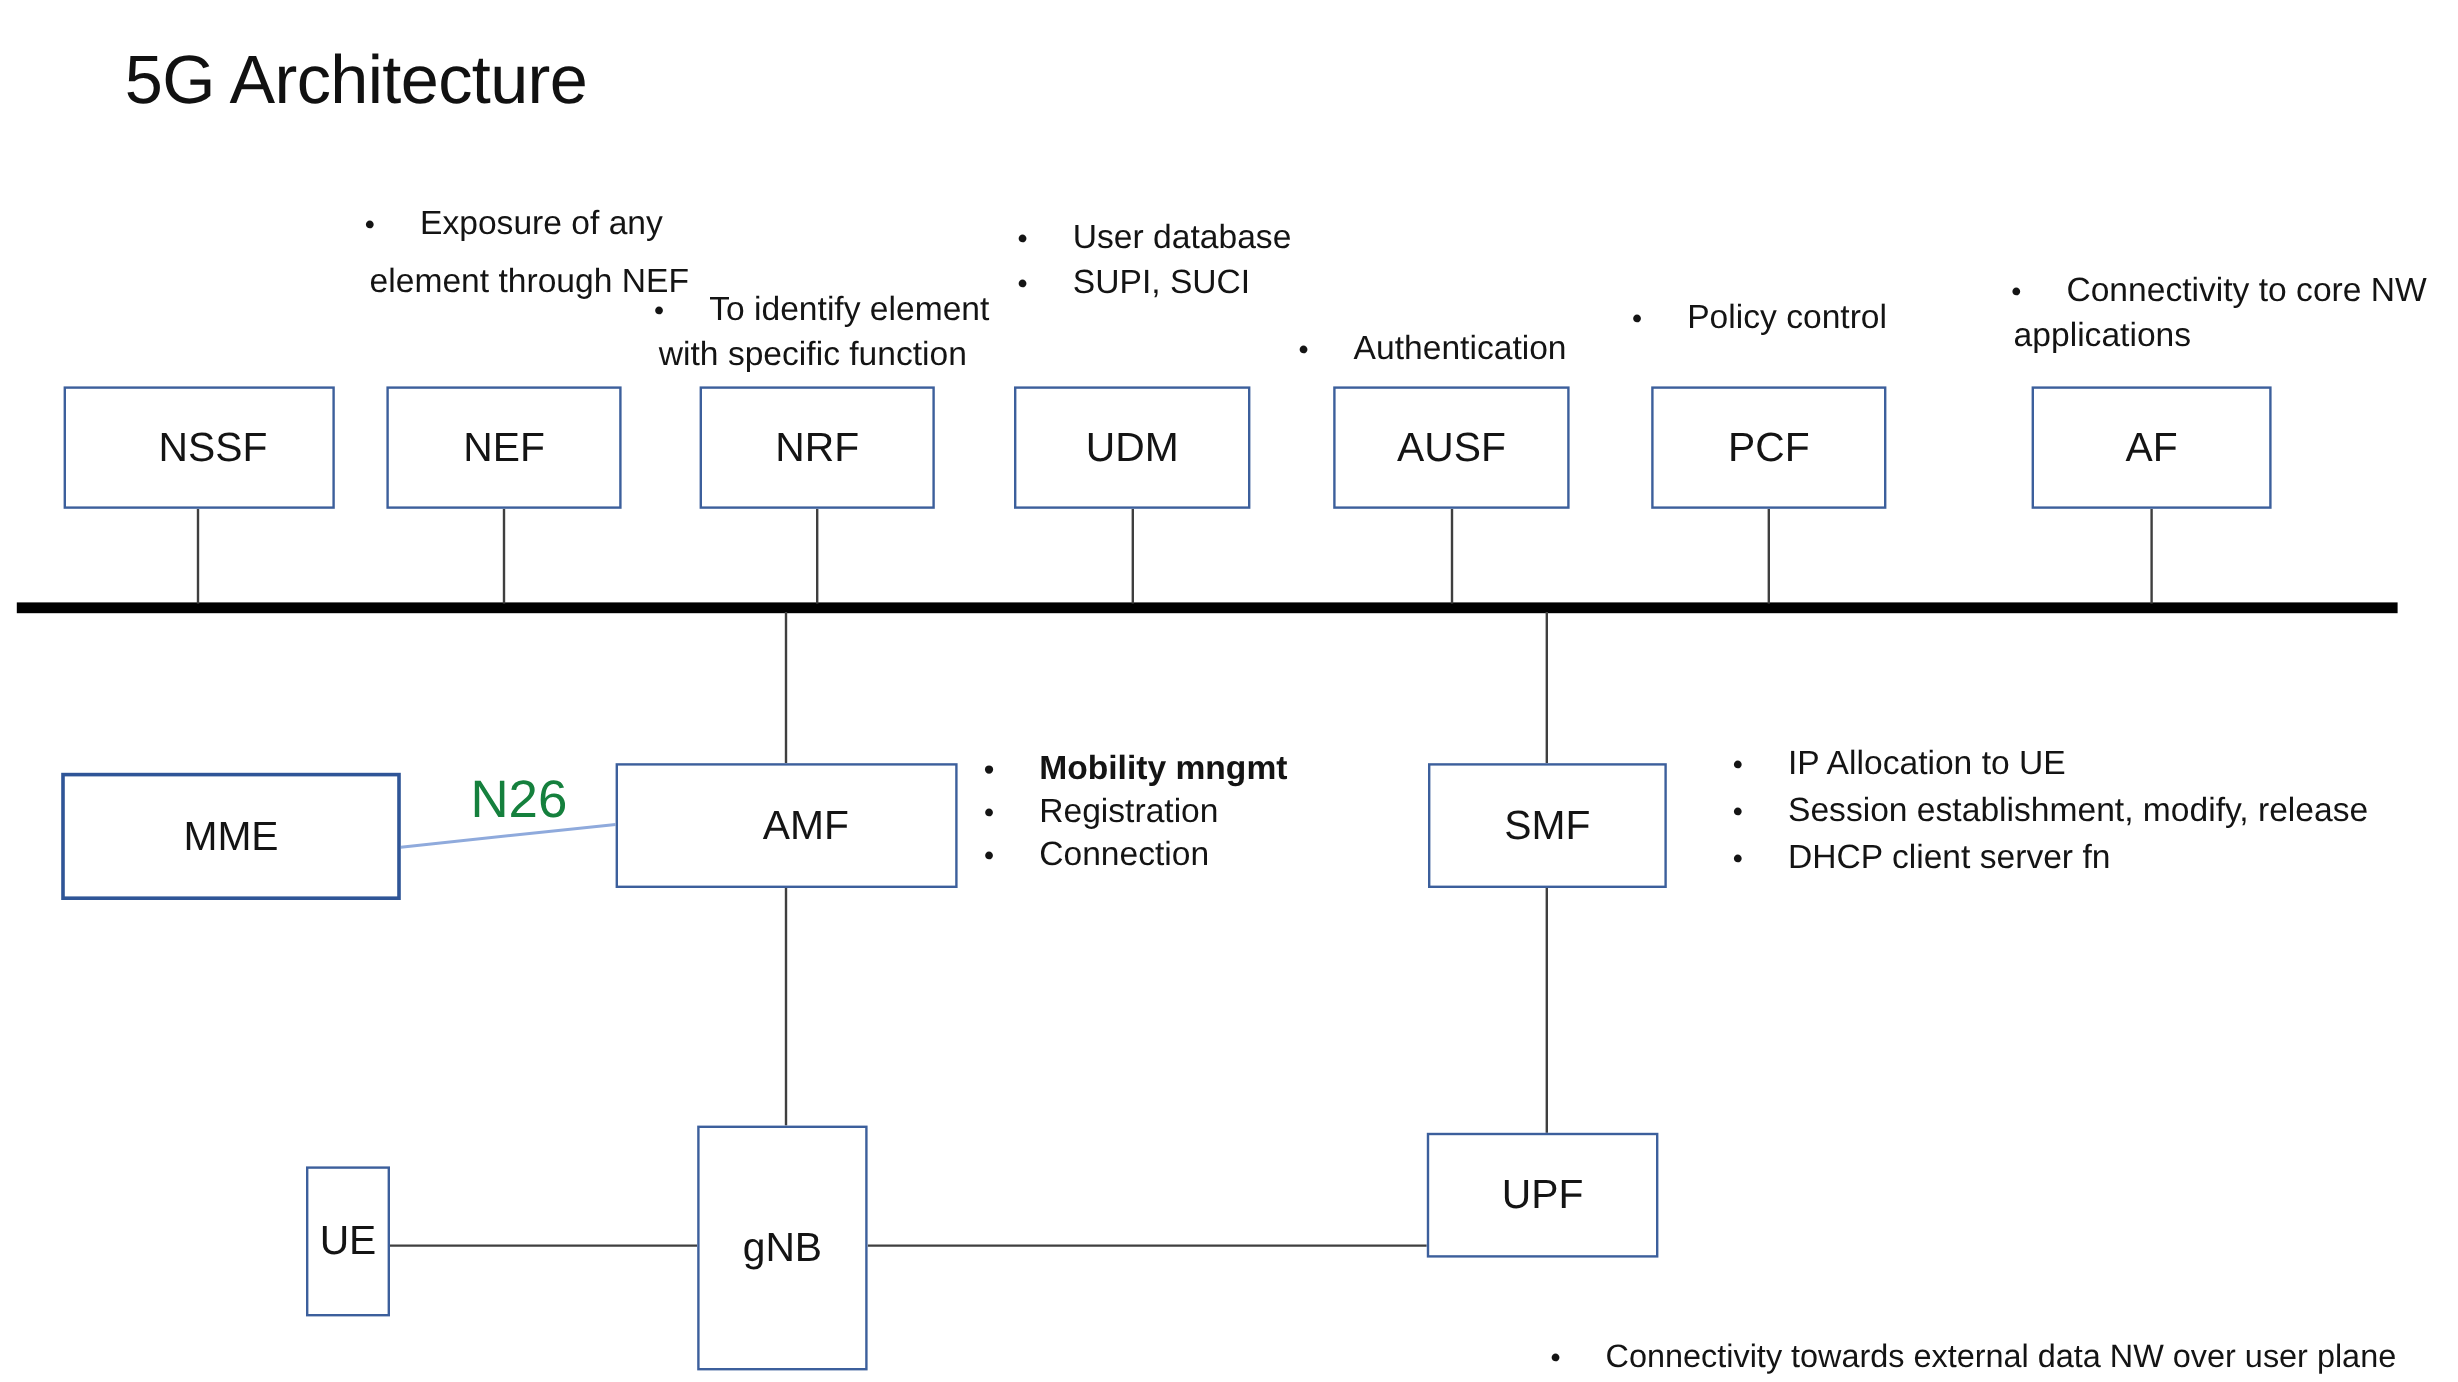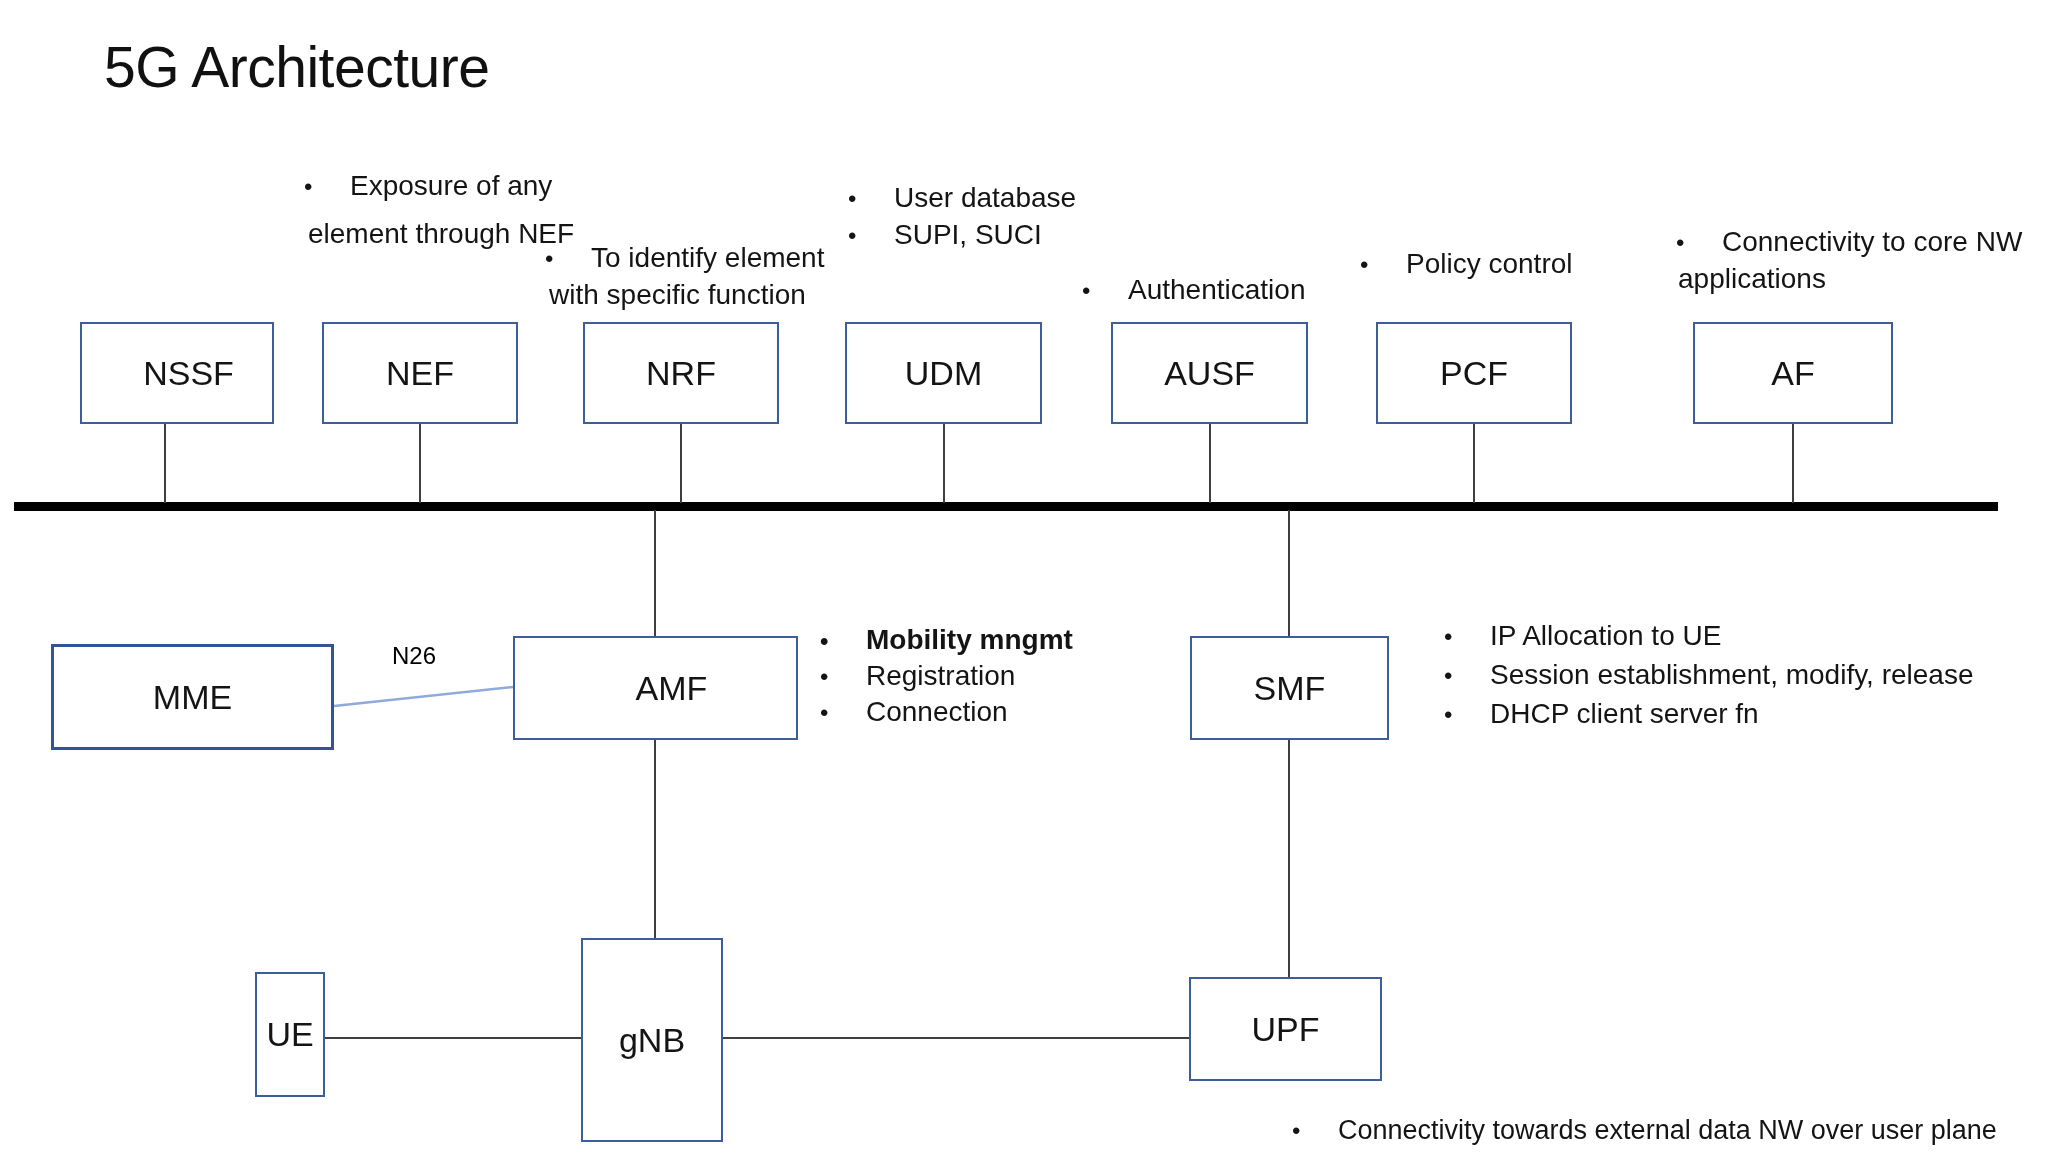--- a/index.html
+++ b/index.html
@@ -34,21 +34,21 @@
   .ann.bullet::before{
     content:"\2022";
     display:inline-block;
     width:46px;
     font-size:24px;
     color:#141414;
   }
   .ann.small{font-size:27px;}
   .edge-label{
     position:absolute;
-    font-size:24px;color:#000000;white-space:nowrap;text-align:right;
+    font-size:44px;color:#15803d;white-space:nowrap;text-align:right;
   }
 </style>
 </head>
 <body>
 
 <div id="slide">
 
   <svg id="wires" viewBox="0 0 2048 1152">
 
     <rect x="14" y="502" width="1984" height="9" fill="#000000"></rect>
@@ -68,21 +68,21 @@
     <line x1="1289" y1="740" x2="1289" y2="977" stroke="#3f3f3f" stroke-width="2"></line>
 
     <line x1="325" y1="1038" x2="581" y2="1038" stroke="#3f3f3f" stroke-width="2"></line>
     <line x1="723" y1="1038" x2="1189" y2="1038" stroke="#3f3f3f" stroke-width="2"></line>
 
     <line x1="334" y1="706" x2="513" y2="687" stroke="#8faadc" stroke-width="2.5"></line>
   </svg>
 
   <div class="title">5G Architecture</div>
 
-  <div class="node" style="left:80px;top:322px;width:194px;height:102px;padding-left:23px;">
+  <div class="node" style="left:53px;top:322px;width:226px;height:102px;padding-left:23px;">
       <span>NSSF</span>
     </div>
   <div class="node" style="left:322px;top:322px;width:196px;height:102px;">
       <span>NEF</span>
     </div>
   <div class="node" style="left:583px;top:322px;width:196px;height:102px;">
       <span>NRF</span>
     </div>
   <div class="node" style="left:845px;top:322px;width:197px;height:102px;">
       <span>UDM</span>
@@ -106,21 +106,21 @@
   <div class="node" style="left:1190px;top:636px;width:199px;height:104px;">
       <span>SMF</span>
     </div>
 
   <div class="node" style="left:255px;top:972px;width:70px;height:125px;">
       <span>UE</span>
     </div>
   <div class="node" style="left:581px;top:938px;width:142px;height:204px;">
       <span>gNB</span>
     </div>
-  <div class="node" style="left:1189px;top:977px;width:193px;height:104px;">
+  <div class="node" style="left:1189px;top:944px;width:193px;height:104px;">
       <span>UPF</span>
     </div>
 
   <div class="edge-label" style="left:392px;top:642px;">N26</div>
 
 
   <div class="ann bullet" style="left:304px;top:168px;">Exposure of any</div>
   <div class="ann" style="left:308px;top:216px;">element through NEF</div>
 
   <div class="ann bullet" style="left:545px;top:240px;">To identify element</div>

